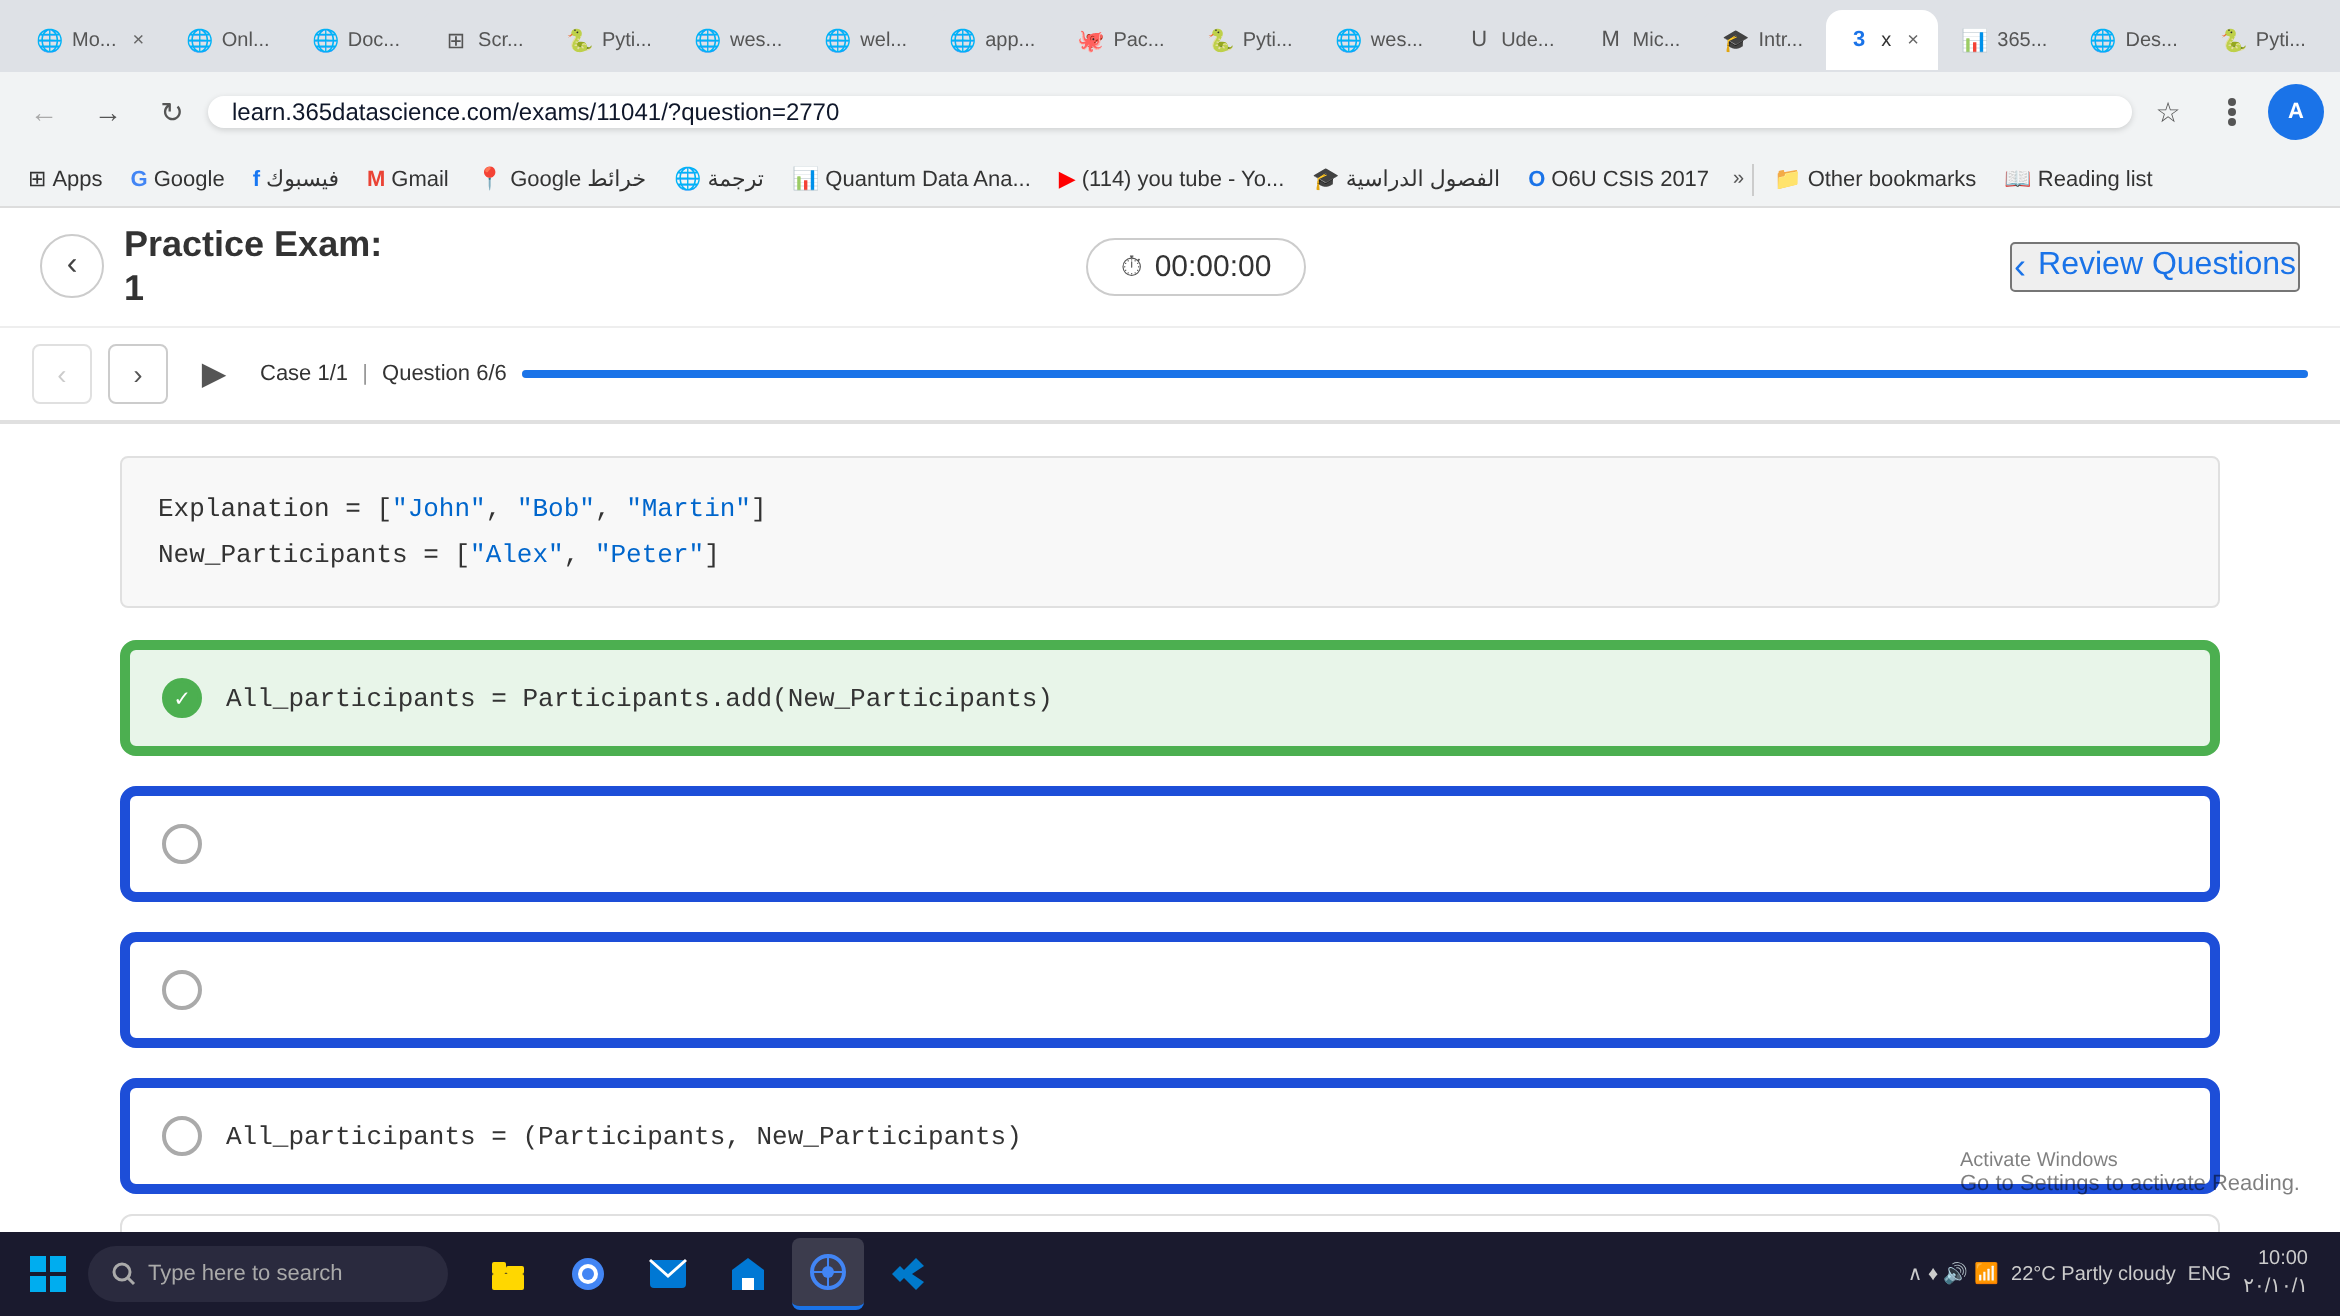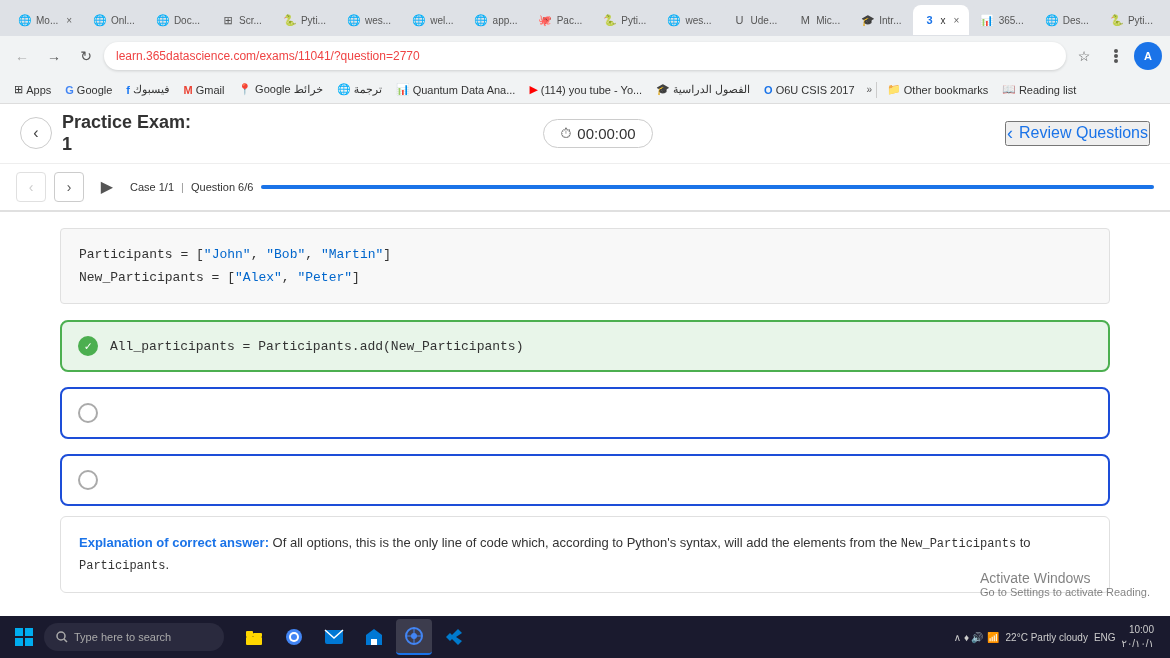--- a/index.html
+++ b/index.html
@@ -10,21 +10,21 @@
     .tab { display: flex; align-items: center; height: 30px; padding: 0 10px; background: #fff; border-radius: 8px 8px 0 0; font-size: 11px; color: #333; max-width: 140px; white-space: nowrap; overflow: hidden; text-overflow: ellipsis; gap: 4px; }
     .tab.active { background: #fff; }
     .tab.inactive { background: #dee1e6; color: #555; }
     .tab-favicon { width: 14px; height: 14px; display: inline-flex; align-items: center; justify-content: center; flex-shrink: 0; }
     .tab-close { margin-left: 4px; font-size: 10px; color: #666; cursor: pointer; }
 
     
     .address-bar-row { display: flex; align-items: center; height: 40px; padding: 0 8px; background: #f1f3f4; gap: 4px; }
     .nav-btn { width: 28px; height: 28px; border-radius: 50%; border: none; background: transparent; cursor: pointer; display: flex; align-items: center; justify-content: center; color: #555; font-size: 14px; }
     .nav-btn.disabled { color: #aaa; }
-    .address-input { flex: 1; height: 28px; border-radius: 14px; border: none; background: #fff; padding: 0 12px; font-size: 12px; color: #ef4444; box-shadow: 0 1px 3px rgba(0,0,0,0.15); outline: none; }
+    .address-input { flex: 1; height: 16px; border-radius: 14px; border: none; background: #fff; padding: 0 12px; font-size: 12px; color: #0f172a; box-shadow: 0 1px 3px rgba(0,0,0,0.15); outline: none; }
     .star-btn, .ext-btn { width: 28px; height: 28px; border-radius: 50%; border: none; background: transparent; cursor: pointer; display: flex; align-items: center; justify-content: center; color: #555; font-size: 14px; }
 
     
     .bookmarks-bar { display: flex; align-items: center; height: 28px; padding: 0 8px; background: #f1f3f4; border-bottom: 1px solid #ddd; gap: 2px; font-size: 11px; overflow: hidden; }
     .bookmark-item { display: flex; align-items: center; padding: 2px 6px; border-radius: 4px; cursor: pointer; white-space: nowrap; color: #333; gap: 3px; }
     .bookmark-sep { width: 1px; height: 16px; background: #ccc; margin: 0 2px; }
     .bm-icon { font-size: 11px; }
     .bm-double-arrow { margin-left: 4px; font-size: 10px; color: #555; }
 
     
@@ -60,21 +60,21 @@
     .code-line { display: block; }
     .code-keyword { color: #333; }
     .code-str { color: #0066cc; }
     .code-bracket { color: #333; }
 
     
     .question-text { font-size: 14px; color: #333; margin-bottom: 16px; line-height: 1.6; }
     .question-text em { font-style: italic; }
 
     
-    .answer-option { display: flex; align-items: center; border: 2px solid #1d4ed8; border-radius: 8px; padding: 14px 16px; margin-bottom: 10px; cursor: pointer; gap: 12px; font-family: 'Courier New', Courier, monospace; font-size: 13px; margin-top: 15px; }
+    .answer-option { display: flex; align-items: center; border: 5px solid #1d4ed8; border-radius: 8px; padding: 14px 16px; margin-bottom: 10px; cursor: pointer; gap: 12px; font-family: 'Courier New', Courier, monospace; font-size: 13px; margin-top: 15px; }
     .answer-option.correct { background: #e8f5e9; border-color: #4caf50; }
     .radio-circle { width: 20px; height: 20px; border-radius: 50%; border: 2px solid #aaa; display: flex; align-items: center; justify-content: center; flex-shrink: 0; }
     .radio-circle.checked { border-color: #4caf50; background: #4caf50; }
     .radio-circle.checked::after { content: '✓'; color: #fff; font-size: 12px; font-weight: bold; }
     .option-text { color: #333; }
 
     
     .explanation-box { background: #fff; border: 1px solid #e0e0e0; border-radius: 6px; padding: 16px 18px; margin-top: 8px; font-size: 13px; line-height: 1.6; color: #333; }
     .explanation-label { color: #1a73e8; font-weight: 600; }
     .code-inline { font-family: 'Courier New', Courier, monospace; font-size: 12px; }
@@ -82,21 +82,21 @@
     
     .taskbar { height: 42px; background: #1a1a2e; display: flex; align-items: center; padding: 0 8px; gap: 4px; position: absolute; bottom: 0; width: 1170px; }
     .taskbar-start { width: 32px; height: 32px; display: flex; align-items: center; justify-content: center; cursor: pointer; }
     .taskbar-search { display: flex; align-items: center; background: #2a2a3e; border-radius: 16px; padding: 4px 12px; gap: 6px; height: 28px; min-width: 180px; color: #aaa; font-size: 11px; cursor: pointer; }
     .taskbar-apps { display: flex; align-items: center; gap: 4px; flex: 1; padding-left: 8px; }
     .taskbar-app { width: 36px; height: 36px; display: flex; align-items: center; justify-content: center; border-radius: 4px; cursor: pointer; }
     .taskbar-sys { display: flex; align-items: center; gap: 6px; color: #ccc; font-size: 10px; padding: 0 8px; }
     .taskbar-time { text-align: right; color: #ccc; font-size: 10px; line-height: 1.4; }
 
     .activate-windows { position: absolute; bottom: 60px; right: 20px; color: rgba(0,0,0,0.5); font-size: 11px; text-align: left; pointer-events: none; }
-    .activate-windows div:first-child { font-size: 14px; }
+    .activate-windows div:first-child { font-size: 10px; }
 
     
     .question-content::-webkit-scrollbar { width: 6px; }
     .question-content::-webkit-scrollbar-track { background: #f1f1f1; }
     .question-content::-webkit-scrollbar-thumb { background: #ccc; border-radius: 3px; }
   </style>
 </head>
 <body>
 
 <div class="tab-bar">
@@ -280,41 +280,45 @@
     </span>
     <div class="progress-bar-container">
       <div class="progress-bar-fill" style="width: 100%;"></div>
     </div>
   </div>
 
   <div class="question-content">
 
     <div class="code-block">
       <span class="code-line">
-        <span class="code-keyword">Participants = [</span><span class="code-str">"John"</span><span class="code-keyword">, </span><span class="code-str">"Bob"</span><span class="code-keyword">, </span><span class="code-str">"Martin"</span><span class="code-bracket">]</span>
+        <span class="code-keyword">Explanation = [</span><span class="code-str">"John"</span><span class="code-keyword">, </span><span class="code-str">"Bob"</span><span class="code-keyword">, </span><span class="code-str">"Martin"</span><span class="code-bracket">]</span>
       </span>
       <span class="code-line">
         <span class="code-keyword">New_Participants = [</span><span class="code-str">"Alex"</span><span class="code-keyword">, </span><span class="code-str">"Peter"</span><span class="code-bracket">]</span>
       </span>
     </div>
 
 
     <div class="answer-option correct">
       <div class="radio-circle checked"></div>
       <span class="option-text">All_participants = Participants.add(New_Participants)</span>
     </div>
 
     <div class="answer-option">
       <div class="radio-circle"></div>
     </div>
 
     <div class="answer-option">
       <div class="radio-circle"></div>
     </div>
 
+    <div class="answer-option">
+      <div class="radio-circle"></div>
+      <span class="option-text">All_participants = (Participants, New_Participants)</span>
+    </div>
 
     <div class="explanation-box">
       <span class="explanation-label">Explanation of correct answer:</span><span> Of all options, this is the only line of code which, according to Python's syntax, will add the elements from the </span><code class="code-inline">New_Participants</code><span> to </span><code class="code-inline">Participants</code><span>.</span>
     </div>
 
   </div>
 </div>
 
 <div class="activate-windows">
   <div>Activate Windows</div>

